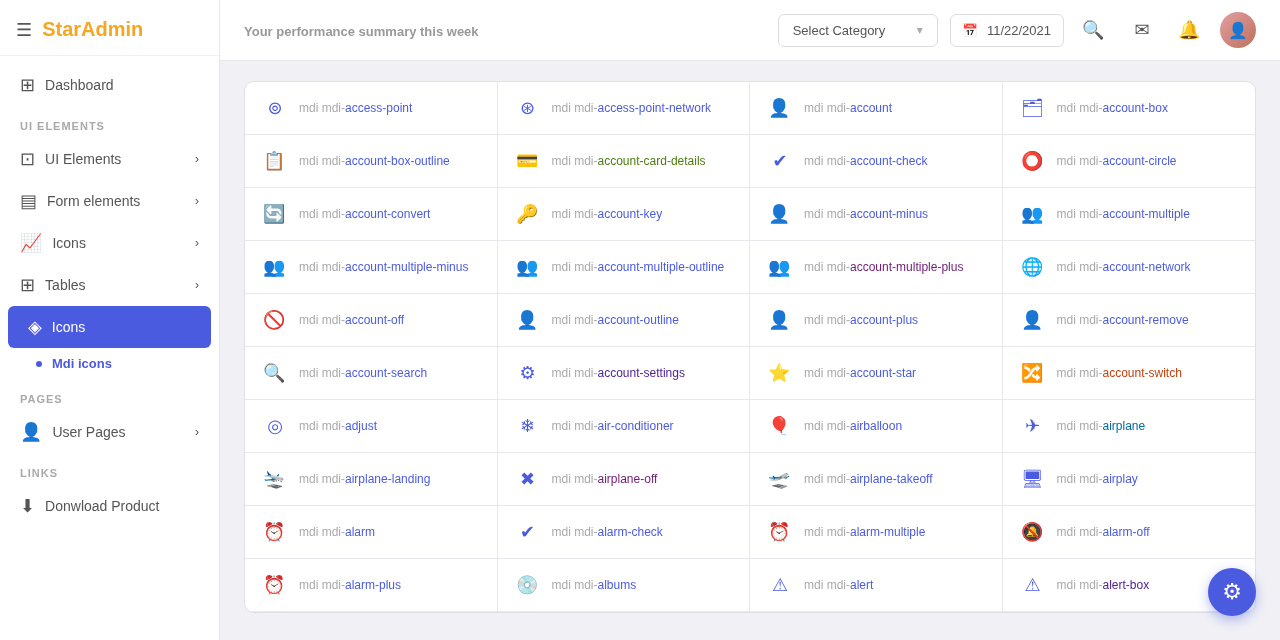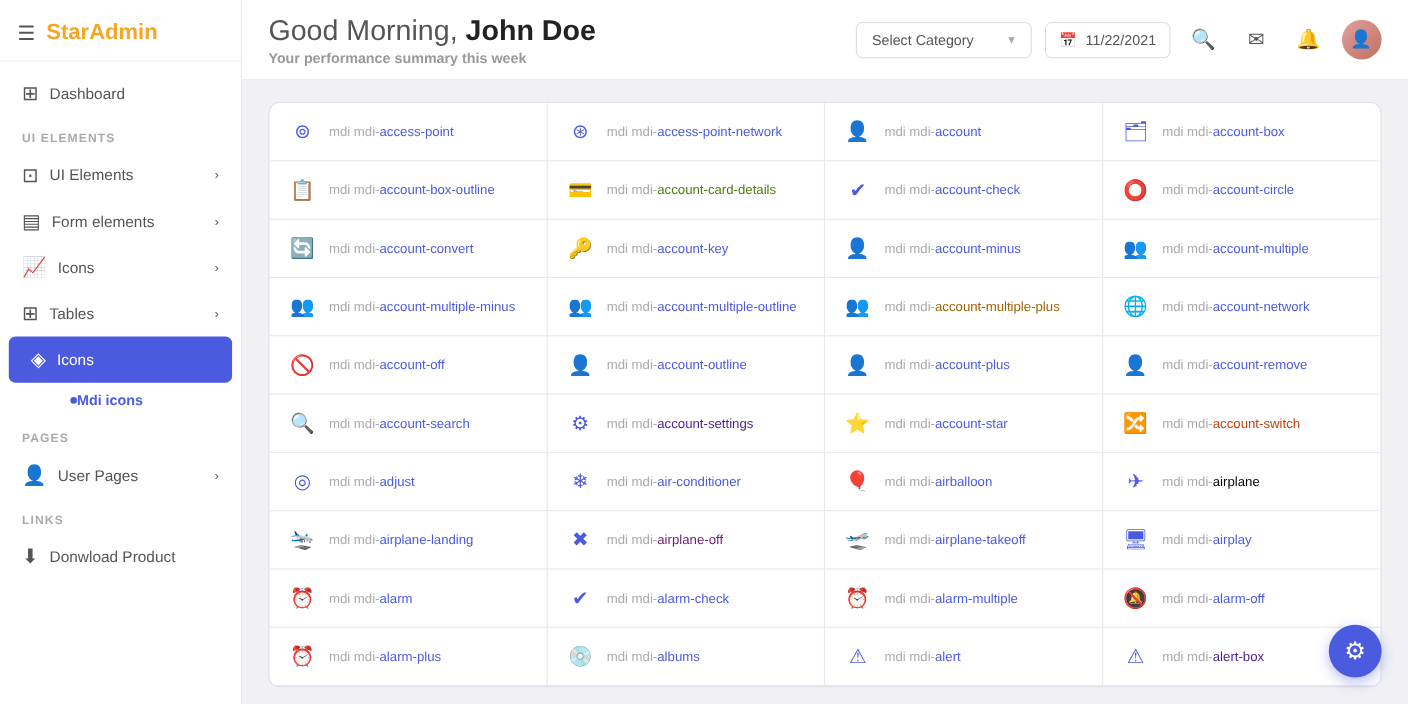--- a/index.html
+++ b/index.html
@@ -45,25 +45,25 @@
       font-weight: 700;
       color: #aaa;
       padding: 14px 20px 6px;
       letter-spacing: 1px;
       text-transform: uppercase;
     }
 
     .nav-subitem {
       display: flex;
       align-items: center;
+      gap: 10px;
       padding: 8px 20px 8px 36px;
       cursor: pointer;
       color: #555;
       font-size: 13px;
-      margin-left: 28px;
     }
     .nav-subitem.active { color: #4b5be0; font-weight: 600; }
     .nav-subitem-dot { width: 6px; height: 6px; border-radius: 50%; background: #4b5be0; display: inline-block; }
     .nav-item-icons-active { background: #4b5be0; color: #fff !important; border-radius: 6px; }
 
     
     .main {
       flex: 1;
       display: flex;
       flex-direction: column;
@@ -270,23 +270,20 @@
   <div class="nav-item">
     <span class="nav-icon">⬇</span>
     <span>Donwload Product</span>
   </div>
 </nav>
 
 <div class="main">
 
   <header class="header">
     <div class="header-left">
-      <h1>
-        <span>Good Morning, </span><strong>John Doe</strong>
-      </h1>
       <p>Your performance summary this week</p>
     </div>
     <div class="header-right">
       <div class="category-select">
         <span>Select Category</span>
         <span class="chevron">▾</span>
       </div>
       <div class="date-picker">
         <span class="cal-icon">📅</span>
         <span>11/22/2021</span>
@@ -352,21 +349,21 @@
           <div class="icon-cell">
             <div class="icon-symbol" style="color: rgb(75, 91, 224); font-size: 18px;">👥</div>
             <div class="icon-label"><span class="mdi-prefix" style="color:#aaa;">mdi mdi-</span><span class="mdi-name" style="color:#4b5be0;">account-multiple-minus</span></div>
           </div>
           <div class="icon-cell">
             <div class="icon-symbol" style="color: rgb(75, 91, 224); font-size: 18px;">👥</div>
             <div class="icon-label"><span class="mdi-prefix" style="color:#aaa;">mdi mdi-</span><span class="mdi-name" style="color:#4b5be0;">account-multiple-outline</span></div>
           </div>
           <div class="icon-cell">
             <div class="icon-symbol" style="color: rgb(75, 91, 224); font-size: 18px;">👥</div>
-            <div class="icon-label"><span class="mdi-prefix" style="color:#aaa;">mdi mdi-</span><span class="mdi-name" style="color:#a16207;text-align:center;">account-multiple-plus</span></div>
+            <div class="icon-label"><span class="mdi-prefix" style="color:#aaa;">mdi mdi-</span><span class="mdi-name" style="color:#701a75;text-align:center;">account-multiple-plus</span></div>
           </div>
           <div class="icon-cell">
             <div class="icon-symbol" style="color: rgb(75, 91, 224); font-size: 18px;">🌐</div>
             <div class="icon-label"><span class="mdi-prefix" style="color:#aaa;">mdi mdi-</span><span class="mdi-name" style="color:#4b5be0;">account-network</span></div>
           </div>
           <div class="icon-cell">
             <div class="icon-symbol" style="color: rgb(75, 91, 224); font-size: 18px;">🚫</div>
             <div class="icon-label"><span class="mdi-prefix" style="color:#aaa;">mdi mdi-</span><span class="mdi-name" style="color:#4b5be0;">account-off</span></div>
           </div>
           <div class="icon-cell">
@@ -404,21 +401,21 @@
           <div class="icon-cell">
             <div class="icon-symbol" style="color: rgb(75, 91, 224); font-size: 18px;">❄</div>
             <div class="icon-label"><span class="mdi-prefix" style="color:#aaa;">mdi mdi-</span><span class="mdi-name" style="color:#4b5be0;">air-conditioner</span></div>
           </div>
           <div class="icon-cell">
             <div class="icon-symbol" style="color: rgb(75, 91, 224); font-size: 18px;">🎈</div>
             <div class="icon-label"><span class="mdi-prefix" style="color:#aaa;">mdi mdi-</span><span class="mdi-name" style="color:#4b5be0;">airballoon</span></div>
           </div>
           <div class="icon-cell">
             <div class="icon-symbol" style="color: rgb(75, 91, 224); font-size: 18px;">✈</div>
-            <div class="icon-label"><span class="mdi-prefix" style="color:#aaa;">mdi mdi-</span><span class="mdi-name" style="color:#000000;">airplane</span></div>
+            <div class="icon-label"><span class="mdi-prefix" style="color:#aaa;">mdi mdi-</span><span class="mdi-name" style="color:#0369a1;">airplane</span></div>
           </div>
           <div class="icon-cell">
             <div class="icon-symbol" style="color: rgb(75, 91, 224); font-size: 18px;">🛬</div>
             <div class="icon-label"><span class="mdi-prefix" style="color:#aaa;">mdi mdi-</span><span class="mdi-name" style="color:#4b5be0;">airplane-landing</span></div>
           </div>
           <div class="icon-cell">
             <div class="icon-symbol" style="color: rgb(75, 91, 224); font-size: 18px;">✖</div>
             <div class="icon-label"><span class="mdi-prefix" style="color:#aaa;">mdi mdi-</span><span class="mdi-name" style="color:#701a75;">airplane-off</span></div>
           </div>
           <div class="icon-cell">

